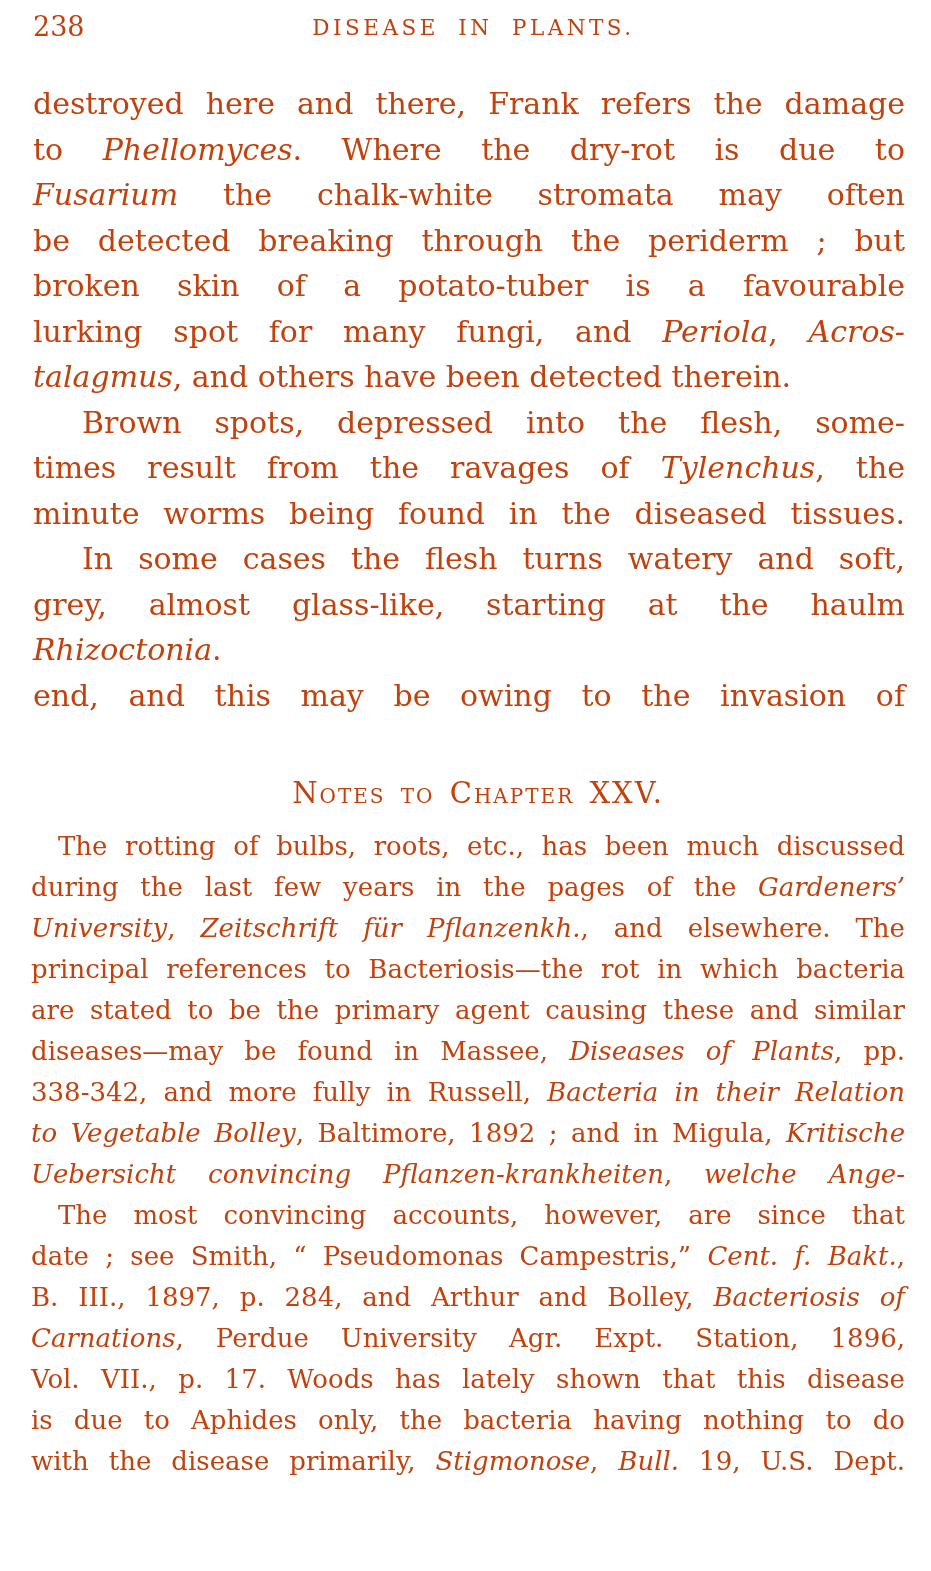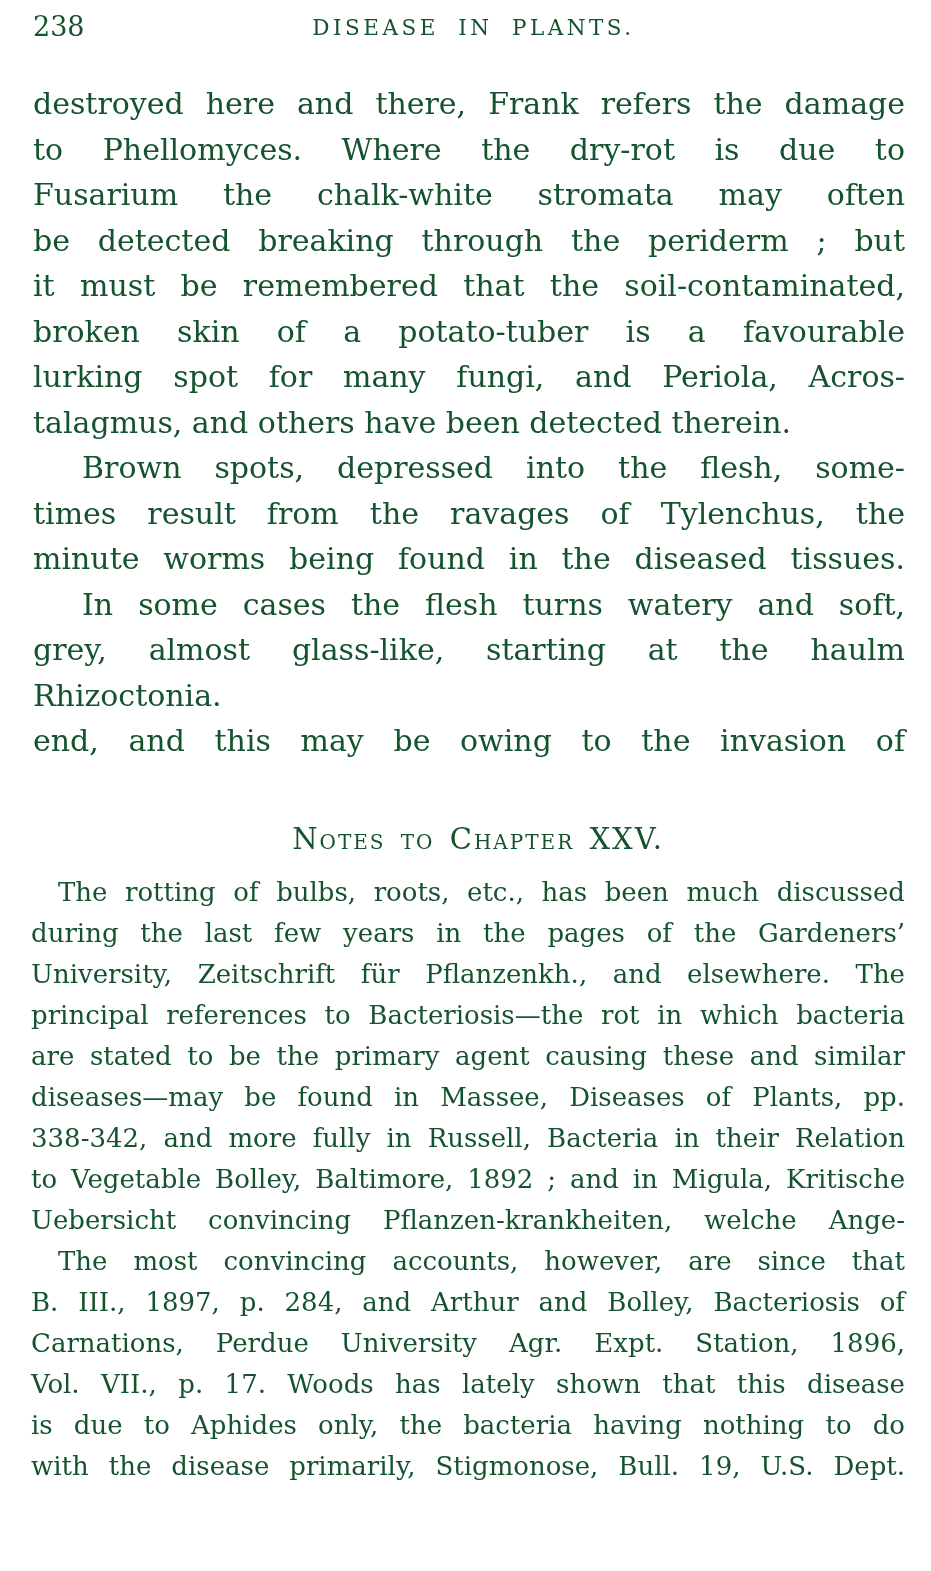--- a/index.html
+++ b/index.html
@@ -1,20 +1,20 @@
 <!DOCTYPE html>
 <html><head>
 <meta charset="utf-8">
 <style>
   html,body{margin:0;padding:0;background:#e8e8e8;}
   .page{
     position:relative;
     width:931px;height:1571px;
     background:#ffffff;
-    color:#14532d;
+    color:#c2410c;
     font-family:"DejaVu Serif","Liberation Serif",serif;
     overflow:hidden;
     margin:0 auto;
   }
   .pagehead{position:relative;height:46px;}
   .pagenum{
     position:absolute;left:33px;top:12px;
     font-size:27px;line-height:30px;
   }
   .runtitle{
@@ -28,21 +28,21 @@
   .notes{margin:16px 26px 0 31px;}
   .tline{
     text-align:justify;
     text-align-last:left;
   }
   .tline.j{text-align-last:justify;}
   .tline.body{font-size:30px;line-height:45.5px;}
   .tline.note{font-size:26px;line-height:41px;}
   .tline.body.ind{text-indent:49px;}
   .tline.note.ind{text-indent:27px;}
-  .it{}
+  .it{font-style:italic;}
   .noteshead{
     margin-top:58px;
     text-align:center;
     font-size:29px;line-height:34px;
     font-variant:small-caps;
     letter-spacing:2px;
     word-spacing:4px;
     margin-left:25px;
   }
 </style>
@@ -53,21 +53,20 @@
   <div class="pagehead">
     <div class="pagenum">238</div>
     <div class="runtitle">DISEASE IN PLANTS.</div>
   </div>
 
   <div class="bodytext">
       <div class="tline body j"><span>destroyed here and there, Frank refers the damage</span></div>
       <div class="tline body j"><span>to </span><span class="it">Phellomyces</span><span>.  Where the dry-rot is due to</span></div>
       <div class="tline body j"><span class="it">Fusarium</span><span> the chalk-white stromata may often</span></div>
       <div class="tline body j"><span>be detected breaking through the periderm ; but</span></div>
-      <div class="tline body j"><span>it must be remembered that the soil-contaminated,</span></div>
       <div class="tline body j"><span>broken skin of a potato-tuber is a favourable</span></div>
       <div class="tline body j"><span>lurking spot for many fungi, and </span><span class="it">Periola</span><span>, </span><span class="it">Acros-</span></div>
       <div class="tline body"><span class="it">talagmus</span><span>, and others have been detected therein.</span></div>
       <div class="tline body ind j"><span>Brown spots, depressed into the flesh, some-</span></div>
       <div class="tline body j"><span>times result from the ravages of </span><span class="it">Tylenchus</span><span>, the</span></div>
       <div class="tline body j"><span>minute worms being found in the diseased tissues.</span></div>
       <div class="tline body ind j"><span>In some cases the flesh turns watery and soft,</span></div>
       <div class="tline body j"><span>grey, almost glass-like, starting at the haulm</span></div>
       <div class="tline body"><span class="it">Rhizoctonia</span><span>.</span></div>
       <div class="tline body j"><span>end, and this may be owing to the invasion of</span></div>
@@ -79,19 +78,20 @@
       <div class="tline note ind j"><span>The rotting of bulbs, roots, etc., has been much discussed</span></div>
       <div class="tline note j"><span>during the last few years in the pages of the </span><span class="it">Gardeners’</span></div>
       <div class="tline note j"><span class="it">University</span><span>, </span><span class="it">Zeitschrift für Pflanzenkh.</span><span>, and elsewhere.  The</span></div>
       <div class="tline note j"><span>principal references to Bacteriosis—the rot in which bacteria</span></div>
       <div class="tline note j"><span>are stated to be the primary agent causing these and similar</span></div>
       <div class="tline note j"><span>diseases—may be found in Massee, </span><span class="it">Diseases of Plants</span><span>, pp.</span></div>
       <div class="tline note j"><span>338-342, and more fully in Russell, </span><span class="it">Bacteria in their Relation</span></div>
       <div class="tline note j"><span class="it">to Vegetable Bolley</span><span>, Baltimore, 1892 ; and in Migula, </span><span class="it">Kritische</span></div>
       <div class="tline note j"><span class="it">Uebersicht convincing Pflanzen-krankheiten</span><span>, </span><span class="it">welche Ange-</span></div>
       <div class="tline note ind j"><span>The most convincing accounts, however, are since that</span></div>
+      <div class="tline note j"><span>date ; see Smith, “ Pseudomonas Campestris,” </span><span class="it">Cent. f. Bakt.</span><span>,</span></div>
       <div class="tline note j"><span>B. III., 1897, p. 284, and Arthur and Bolley, </span><span class="it">Bacteriosis of</span></div>
       <div class="tline note j"><span class="it">Carnations</span><span>, Perdue University Agr. Expt. Station, 1896,</span></div>
       <div class="tline note j"><span>Vol. VII., p. 17.   Woods has lately shown that this disease</span></div>
       <div class="tline note j"><span>is due to Aphides only, the bacteria having nothing to do</span></div>
       <div class="tline note j"><span>with the disease primarily, </span><span class="it">Stigmonose</span><span>, </span><span class="it">Bull.</span><span> 19, U.S. Dept.</span></div>
     </div>
 </div>
 
 </body></html>

